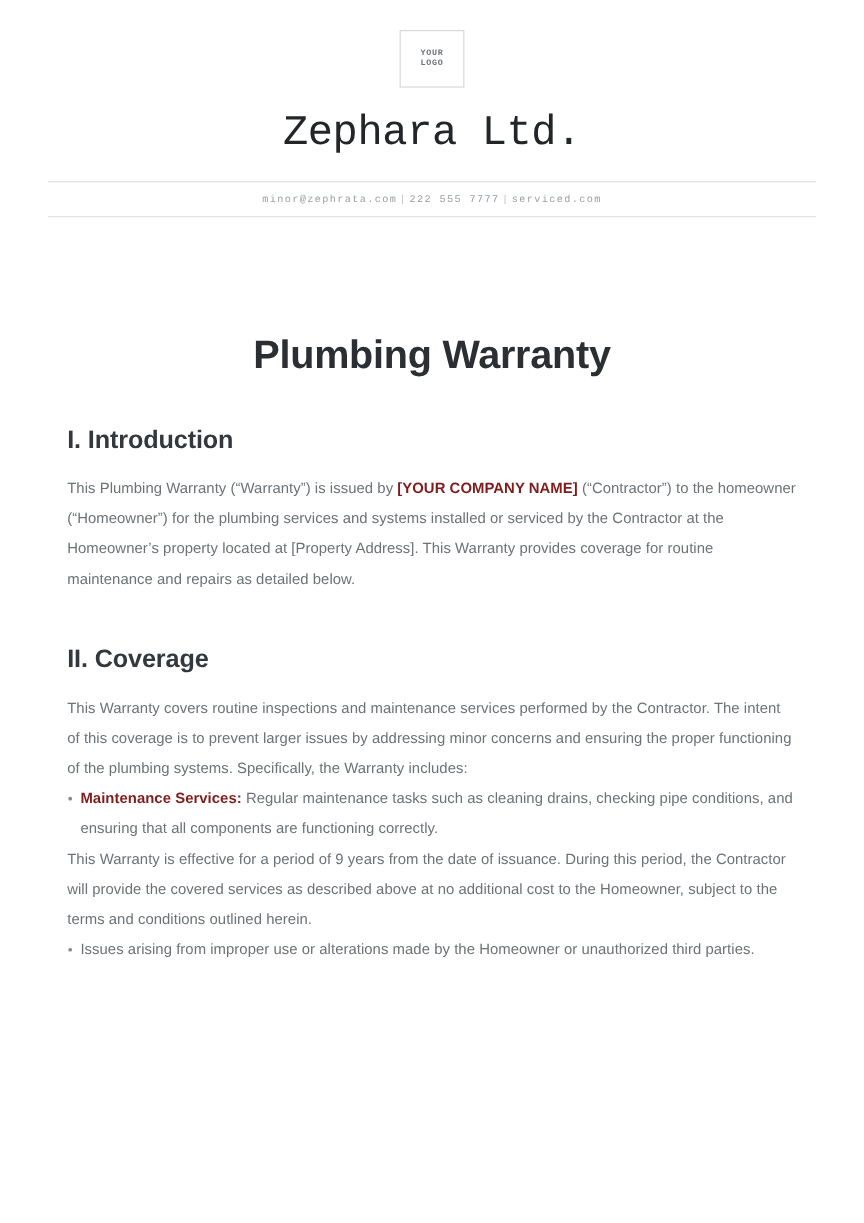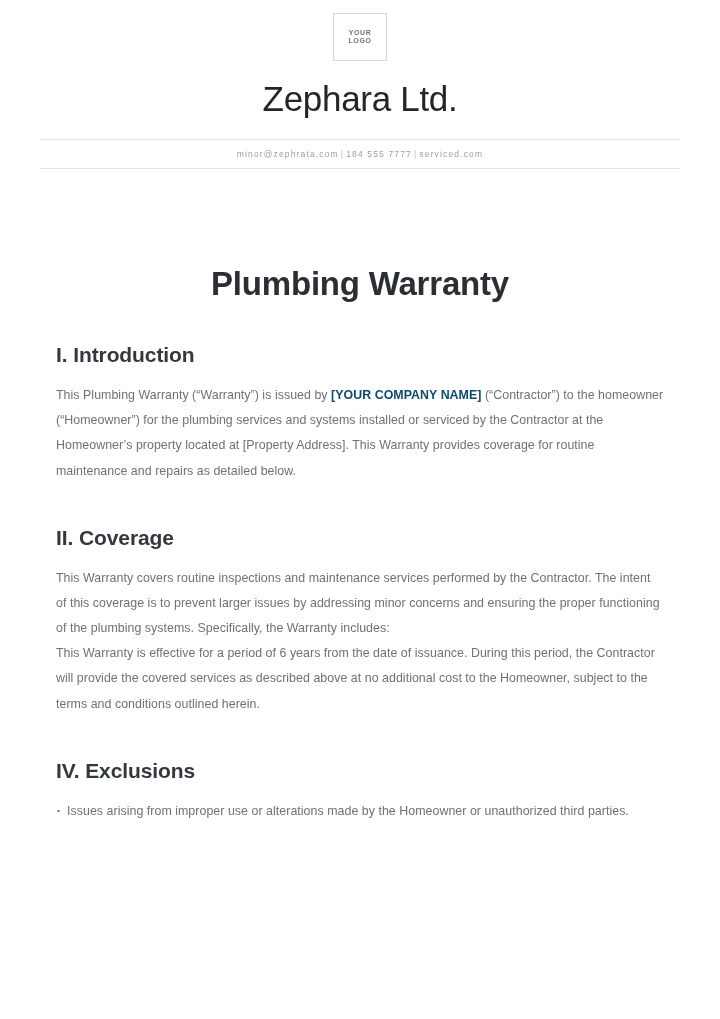--- a/index.html
+++ b/index.html
@@ -19,21 +19,22 @@
   .page {
     position: relative;
     width: 720px;
     height: 1019px;
     box-sizing: border-box;
     background: #ffffff;
   }
 
   
   .letterhead {
-    padding-top: 13px;
+    padding-top: 25px;
+    font-family: Liberation Mono, monospace;
   }
   .logo-wrap {
     display: flex;
     justify-content: center;
   }
   .logo-box {
     width: 52px;
     height: 46px;
     border: 1px solid #d8d8d8;
     display: flex;
@@ -133,21 +134,21 @@
     position: absolute;
     left: 1px;
     top: 11px;
     width: 2.5px;
     height: 2.5px;
     background: #85898d;
     border-radius: 50%;
   }
 
   strong {
-    color: #0c4a6e;
+    color: #7f1d1d;
     font-weight: 700;
   }
 </style>
 </head>
 <body>
 
 <div class="page">
 
   <div class="letterhead">
 
@@ -156,48 +157,48 @@
         <span class="logo-line">YOUR</span>
         <span class="logo-line">LOGO</span>
       </div>
     </div>
 
     <div class="company-name">Zephara Ltd.</div>
 
     <div class="rule rule-top"></div>
 
     <div class="contact-line">
-      <span>minor@zephrata.com</span><span class="contact-sep">|</span><span>184 555 7777</span><span class="contact-sep">|</span><span>serviced.com</span>
+      <span>minor@zephrata.com</span><span class="contact-sep">|</span><span>222 555 7777</span><span class="contact-sep">|</span><span>serviced.com</span>
     </div>
 
     <div class="rule rule-bottom"></div>
   </div>
 
   <div class="doc">
 
     <div class="doc-title">Plumbing Warranty</div>
 
     <div class="section">
       <h2 class="section-heading">I. Introduction</h2>
       <p class="body-text"><span>This Plumbing Warranty (“Warranty”) is issued by </span><strong>[YOUR COMPANY NAME]</strong><span> (“Contractor”) to the homeowner (“Homeowner”) for the plumbing services and systems installed or serviced by the Contractor at the Homeowner’s property located at [Property Address]. This Warranty provides coverage for routine maintenance and repairs as detailed below.</span></p>
     </div>
 
     <div class="section">
       <h2 class="section-heading">II. Coverage</h2>
       <p class="body-text">This Warranty covers routine inspections and maintenance services performed by the Contractor. The intent of this coverage is to prevent larger issues by addressing minor concerns and ensuring the proper functioning of the plumbing systems. Specifically, the Warranty includes:</p>
       <ul class="bullets">
+        <li><strong>Maintenance Services:</strong><span> Regular maintenance tasks such as cleaning drains, checking pipe conditions, and ensuring that all components are functioning correctly.</span></li>
       </ul>
     </div>
 
     <div class="section">
-      <p class="body-text">This Warranty is effective for a period of 6 years from the date of issuance. During this period, the Contractor will provide the covered services as described above at no additional cost to the Homeowner, subject to the terms and conditions outlined herein.</p>
-    </div>
-
-    <div class="section">
-      <h2 class="section-heading">IV. Exclusions</h2>
+      <p class="body-text">This Warranty is effective for a period of 9 years from the date of issuance. During this period, the Contractor will provide the covered services as described above at no additional cost to the Homeowner, subject to the terms and conditions outlined herein.</p>
+    </div>
+
+    <div class="section">
       <ul class="bullets">
         <li><span>Issues arising from improper use or alterations made by the Homeowner or unauthorized third parties.</span></li>
 
       </ul>
     </div>
 
   </div>
 </div>
 
 </body></html>

